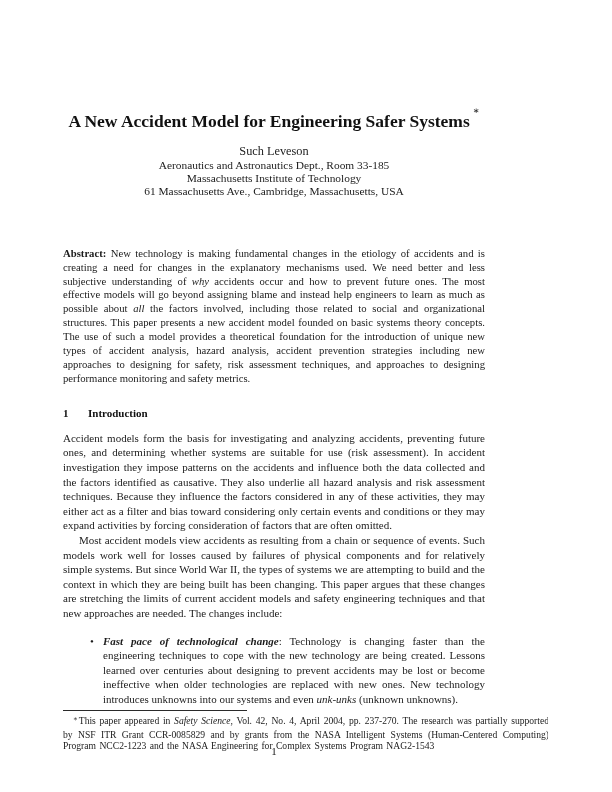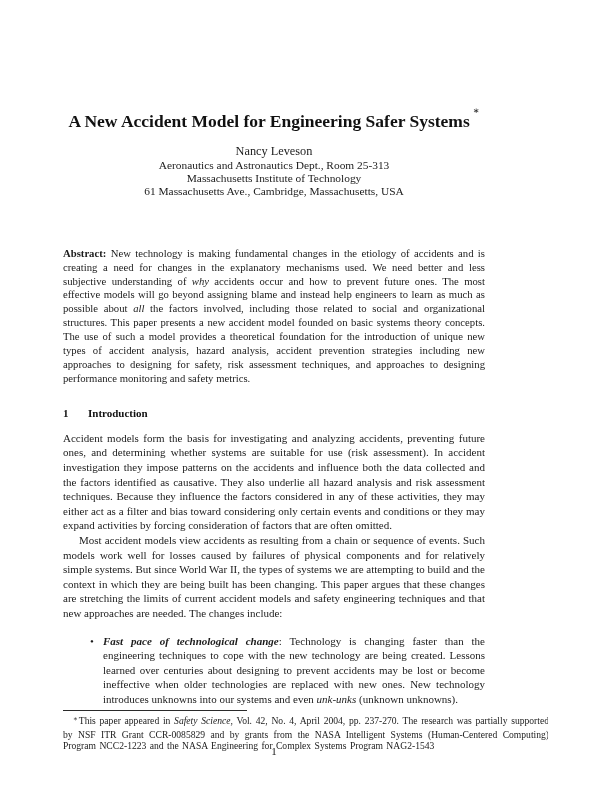--- a/index.html
+++ b/index.html
@@ -138,22 +138,22 @@
 </style>
 </head>
 <body>
 
 <div class="page">
   <div class="content">
 
     <h1 class="title"><span>A New Accident Model for Engineering Safer Systems</span><sup class="star">∗</sup></h1>
 
     <div class="author-block">
-      <div class="author-name">Nancy Leveson</div>
-      <div class="affil-line">Aeronautics and Astronautics Dept., Room 25-313</div>
+      <div class="author-name">Such Leveson</div>
+      <div class="affil-line">Aeronautics and Astronautics Dept., Room 33-185</div>
       <div class="affil-line">Massachusetts Institute of Technology</div>
       <div class="affil-line">61 Massachusetts Ave., Cambridge, Massachusetts, USA</div>
     </div>
 
     <p class="abstract"><span class="abstract-label">Abstract:</span><span> New technology is making fundamental changes in the etiology of accidents and is creating a need for changes in the explanatory mechanisms used. We need better and less subjective understanding of </span><span class="italic-run">why</span><span> accidents occur and how to prevent future ones. The most effective models will go beyond assigning blame and instead help engineers to learn as much as possible about </span><span class="italic-run">all</span><span> the factors involved, including those related to social and organizational structures. This paper presents a new accident model founded on basic systems theory concepts. The use of such a model provides a theoretical foundation for the introduction of unique new types of accident analysis, hazard analysis, accident prevention strategies including new approaches to designing for safety, risk assessment techniques, and approaches to designing performance monitoring and safety metrics.</span></p>
 
     <h2 class="section-heading"><span class="section-number">1</span><span>Introduction</span></h2>
 
     <p class="para first-para">Accident models form the basis for investigating and analyzing accidents, preventing future ones, and determining whether systems are suitable for use (risk assessment). In accident investigation they impose patterns on the accidents and influence both the data collected and the factors identified as causative. They also underlie all hazard analysis and risk assessment techniques. Because they influence the factors considered in any of these activities, they may either act as a filter and bias toward considering only certain events and conditions or they may expand activities by forcing consideration of factors that are often omitted.</p>
 

